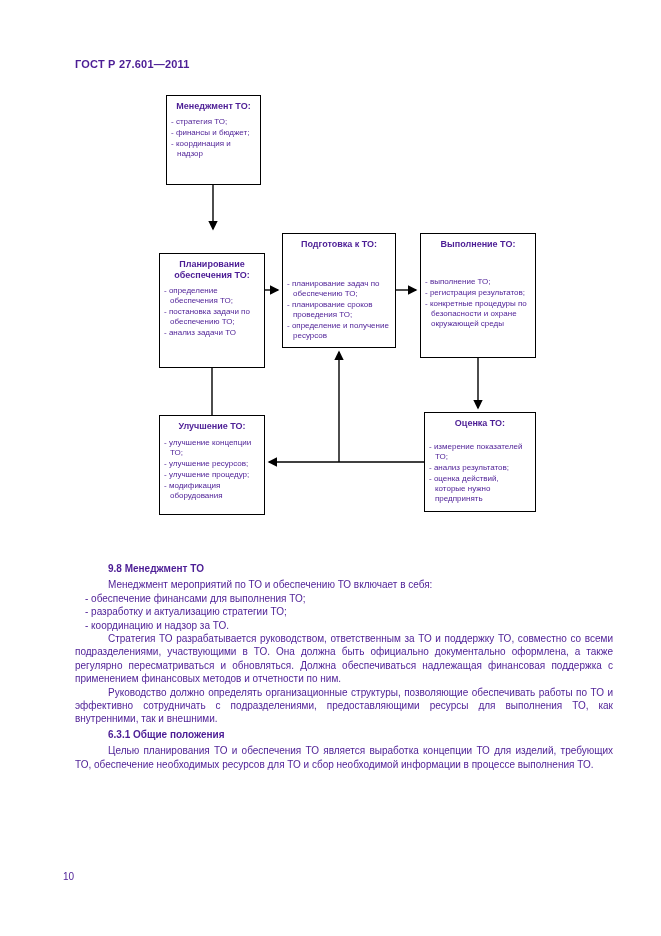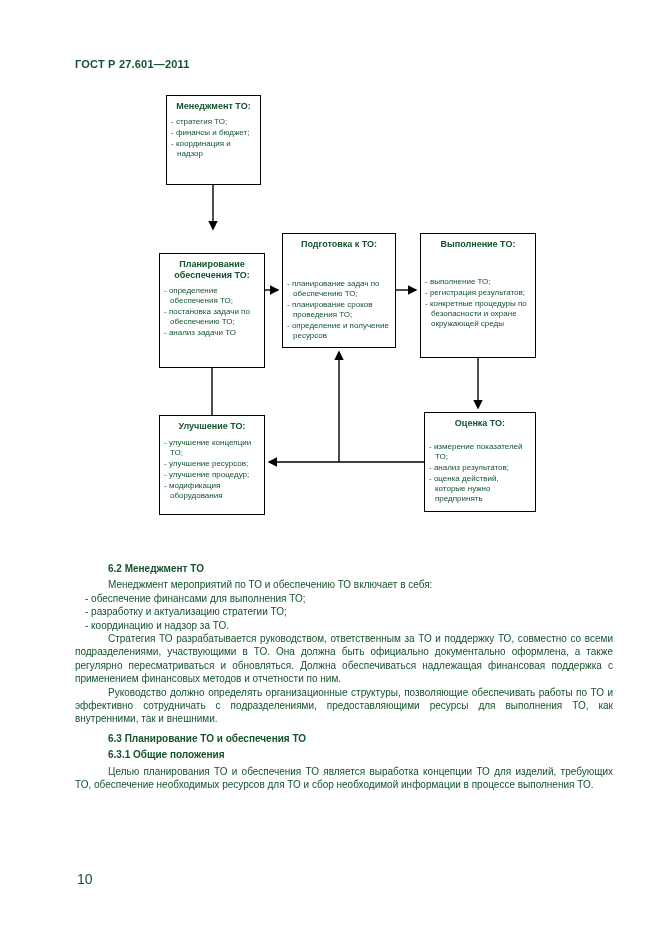--- a/index.html
+++ b/index.html
@@ -1,19 +1,19 @@
 <!DOCTYPE html>
 <html><head>
 <meta charset="utf-8">
 <style>
   * { margin:0; padding:0; box-sizing:border-box; }
   html,body { background:#ffffff; }
   .page {
     position:relative; width:661px; height:936px; background:#ffffff;
-    font-family:"Liberation Sans", sans-serif; color:#14532d; overflow:hidden;
+    font-family:"Liberation Sans", sans-serif; color:#4c1d95; overflow:hidden;
   }
   .doc-header {
     position:absolute; left:75px; top:58px;
     font-size:11px; font-weight:bold; letter-spacing:.2px;
   }
   
   .figure { position:absolute; left:75px; top:90px; width:545px; height:447px; }
   .arrows { position:absolute; left:0; top:0; width:545px; height:447px; }
   .fbox {
     position:absolute; border:1.5px solid #000; background:#fff;
@@ -38,21 +38,21 @@
   
   .body-text {
     position:absolute; left:75px; top:562px; width:538px;
     font-size:10px; line-height:13.4px; text-align:justify;
   }
   .sec-heading { font-weight:bold; margin:6px 0 3px 33px; text-align:left; }
   .sec-heading.first { margin-top:0; }
   .sec-heading.sub { margin-top:2px; }
   .para { text-indent:33px; }
   .hlist .li { padding-left:10px; }
-  .page-number { position:absolute; left:77px; top:871px; font-size:14px; }
+  .page-number { position:absolute; left:63px; top:871px; font-size:10px; }
 </style>
 </head>
 <body>
 
 <div class="page">
 
   <div class="doc-header">ГОСТ Р 27.601—2011</div>
 
   <div class="figure">
 
@@ -111,29 +111,28 @@
       <div class="title">Оценка ТО:</div>
       <div class="item">- измерение показателей ТО;</div>
       <div class="item">- анализ результатов;</div>
       <div class="item">- оценка действий, которые нужно предпринять</div>
     </div>
 
   </div>
 
 
   <div class="body-text">
-    <div class="sec-heading first">6.2 Менеджмент ТО</div>
+    <div class="sec-heading first">9.8 Менеджмент ТО</div>
     <div class="para">Менеджмент мероприятий по ТО и обеспечению ТО включает в себя:</div>
     <div class="hlist">
       <div class="li">- обеспечение финансами для выполнения ТО;</div>
       <div class="li">- разработку и актуализацию стратегии ТО;</div>
       <div class="li">- координацию и надзор за ТО.</div>
     </div>
     <div class="para">Стратегия ТО разрабатывается руководством, ответственным за ТО и поддержку ТО, совместно со всеми подразделениями, участвующими в ТО. Она должна быть официально документально оформлена, а также регулярно пересматриваться и обновляться. Должна обеспечиваться надлежащая финансовая поддержка с применением финансовых методов и отчетности по ним.</div>
     <div class="para">Руководство должно определять организационные структуры, позволяющие обеспечивать работы по ТО и эффективно сотрудничать с подразделениями, предоставляющими ресурсы для выполнения ТО, как внутренними, так и внешними.</div>
-    <div class="sec-heading">6.3 Планирование ТО и обеспечения ТО</div>
     <div class="sec-heading sub">6.3.1 Общие положения</div>
     <div class="para">Целью планирования ТО и обеспечения ТО является выработка концепции ТО для изделий, требующих ТО, обеспечение необходимых ресурсов для ТО и сбор необходимой информации в процессе выполнения ТО.</div>
   </div>
 
   <div class="page-number">10</div>
 
 </div>
 
 </body></html>

